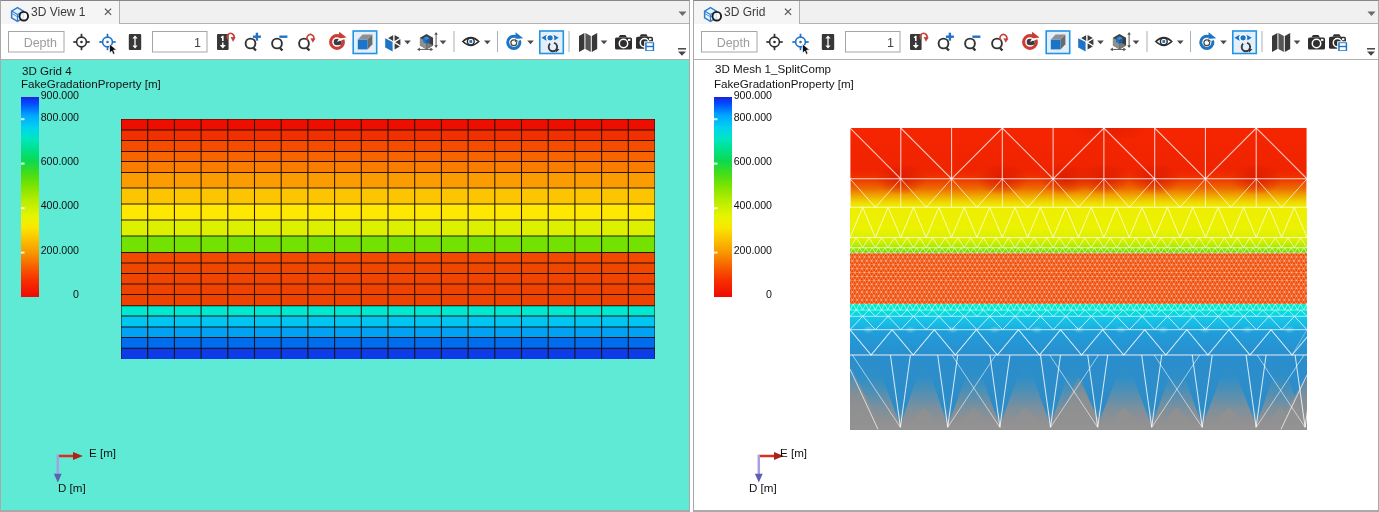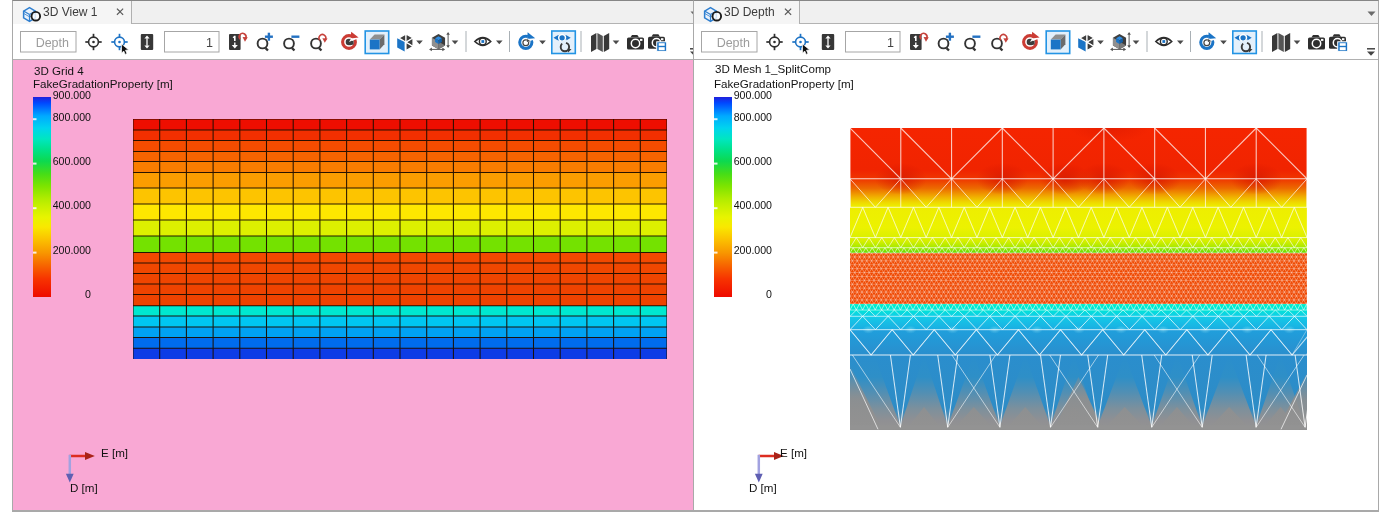--- a/index.html
+++ b/index.html
@@ -1,13 +1,13 @@
 <!DOCTYPE html>
 <html><head><meta charset="utf-8"><style>html,body{margin:0;padding:0;width:1379px;height:512px;background:#fff;overflow:hidden}body{font-family:"Liberation Sans",sans-serif;position:relative}div{box-sizing:border-box}</style></head><body>
-<div style="position:absolute;left:12px;top:0;width:690px;height:512px;background:#f9a8d4;border:1px solid #a9a9a9;border-top-color:#868686;border-bottom-width:2px;box-sizing:border-box">
+<div style="position:absolute;left:0px;top:0;width:690px;height:512px;background:#5eead4;border:1px solid #a9a9a9;border-top-color:#868686;border-bottom-width:2px;box-sizing:border-box">
     <div style="position:absolute;left:0;top:0;right:0;height:23px;background:#f0f0f0;border-bottom:1px solid #b3b3b3;box-sizing:border-box"></div>
     <div style="position:absolute;left:0;top:0;width:119px;height:23px;background:#f5f5f5;border-right:1px solid #b0b0b0;box-sizing:border-box"></div>
     <svg width="30" height="20" viewBox="0 0 30 20" style="position:absolute;left:9px;top:3px">
       <path d="M7.5,3.7 L13.39,7.1 L13.39,13.9 L7.5,17.3 L1.61,13.9 L1.61,7.1 Z" fill="#eaf2fb" stroke="#2f7fd0" stroke-width="1.5"></path>
       <line x1="7.5" y1="10.5" x2="13.39" y2="7.1" stroke="#2f7fd0" stroke-width="1.2"></line>
       <line x1="7.5" y1="10.5" x2="7.5" y2="17.3" stroke="#2f7fd0" stroke-width="1.2"></line>
       <line x1="7.5" y1="10.5" x2="1.61" y2="7.1" stroke="#2f7fd0" stroke-width="1.2"></line>
       <line x1="1.6" y1="9.4" x2="7.5" y2="12.8" stroke="#2f7fd0" stroke-width="0.8"></line>
       <line x1="13.4" y1="9.4" x2="7.5" y2="12.8" stroke="#2f7fd0" stroke-width="0.8"></line>
       <circle cx="13.8" cy="12.2" r="4.3" fill="#fff" fill-opacity="0.8" stroke="#1c1c1c" stroke-width="1.9"></circle>
@@ -231,21 +231,21 @@
     <div style="position:absolute;left:0;top:0;width:106px;height:23px;background:#f5f5f5;border-right:1px solid #b0b0b0;box-sizing:border-box"></div>
     <svg width="30" height="20" viewBox="0 0 30 20" style="position:absolute;left:9px;top:3px">
       <path d="M7.5,3.7 L13.39,7.1 L13.39,13.9 L7.5,17.3 L1.61,13.9 L1.61,7.1 Z" fill="#eaf2fb" stroke="#2f7fd0" stroke-width="1.5"></path>
       <line x1="7.5" y1="10.5" x2="13.39" y2="7.1" stroke="#2f7fd0" stroke-width="1.2"></line>
       <line x1="7.5" y1="10.5" x2="7.5" y2="17.3" stroke="#2f7fd0" stroke-width="1.2"></line>
       <line x1="7.5" y1="10.5" x2="1.61" y2="7.1" stroke="#2f7fd0" stroke-width="1.2"></line>
       <line x1="1.6" y1="9.4" x2="7.5" y2="12.8" stroke="#2f7fd0" stroke-width="0.8"></line>
       <line x1="13.4" y1="9.4" x2="7.5" y2="12.8" stroke="#2f7fd0" stroke-width="0.8"></line>
       <circle cx="13.8" cy="12.2" r="4.3" fill="#fff" fill-opacity="0.8" stroke="#1c1c1c" stroke-width="1.9"></circle>
     </svg>
-    <div style="position:absolute;left:30px;top:4px;font-size:12px;color:#3c3c3c">3D Depth</div>
+    <div style="position:absolute;left:30px;top:4px;font-size:12px;color:#3c3c3c">3D Grid</div>
     <div style="position:absolute;left:89px;top:4px;font-size:12px;color:#5a5a5a">✕</div>
     <svg width="12" height="8" viewBox="0 0 12 8" style="position:absolute;left:672px;top:9px">
       <path d="M1.5,1.5 L9.5,1.5 L5.5,6 Z" fill="#6a6a6a"></path>
     </svg>
     <div style="position:absolute;left:0;top:23px;right:0;height:36px;background:#fff;border-bottom:1px solid #b0b0b0;box-sizing:border-box"></div>
     <div style="position:absolute;left:0;top:0;width:686px;height:60px">
       <svg width="684" height="60" viewBox="0 0 684 60" style="position:absolute;left:0;top:0">
         <rect x="7.5" y="30.5" width="55.5" height="20.5" fill="#fff" stroke="#a6a6a6"></rect>
         <text x="56" y="45.6" font-size="12.5" fill="#9c9c9c" text-anchor="end">Depth</text>
         <circle cx="80.5" cy="41" r="4.9" fill="none" stroke="#2f2f2f" stroke-width="1.6"></circle>

